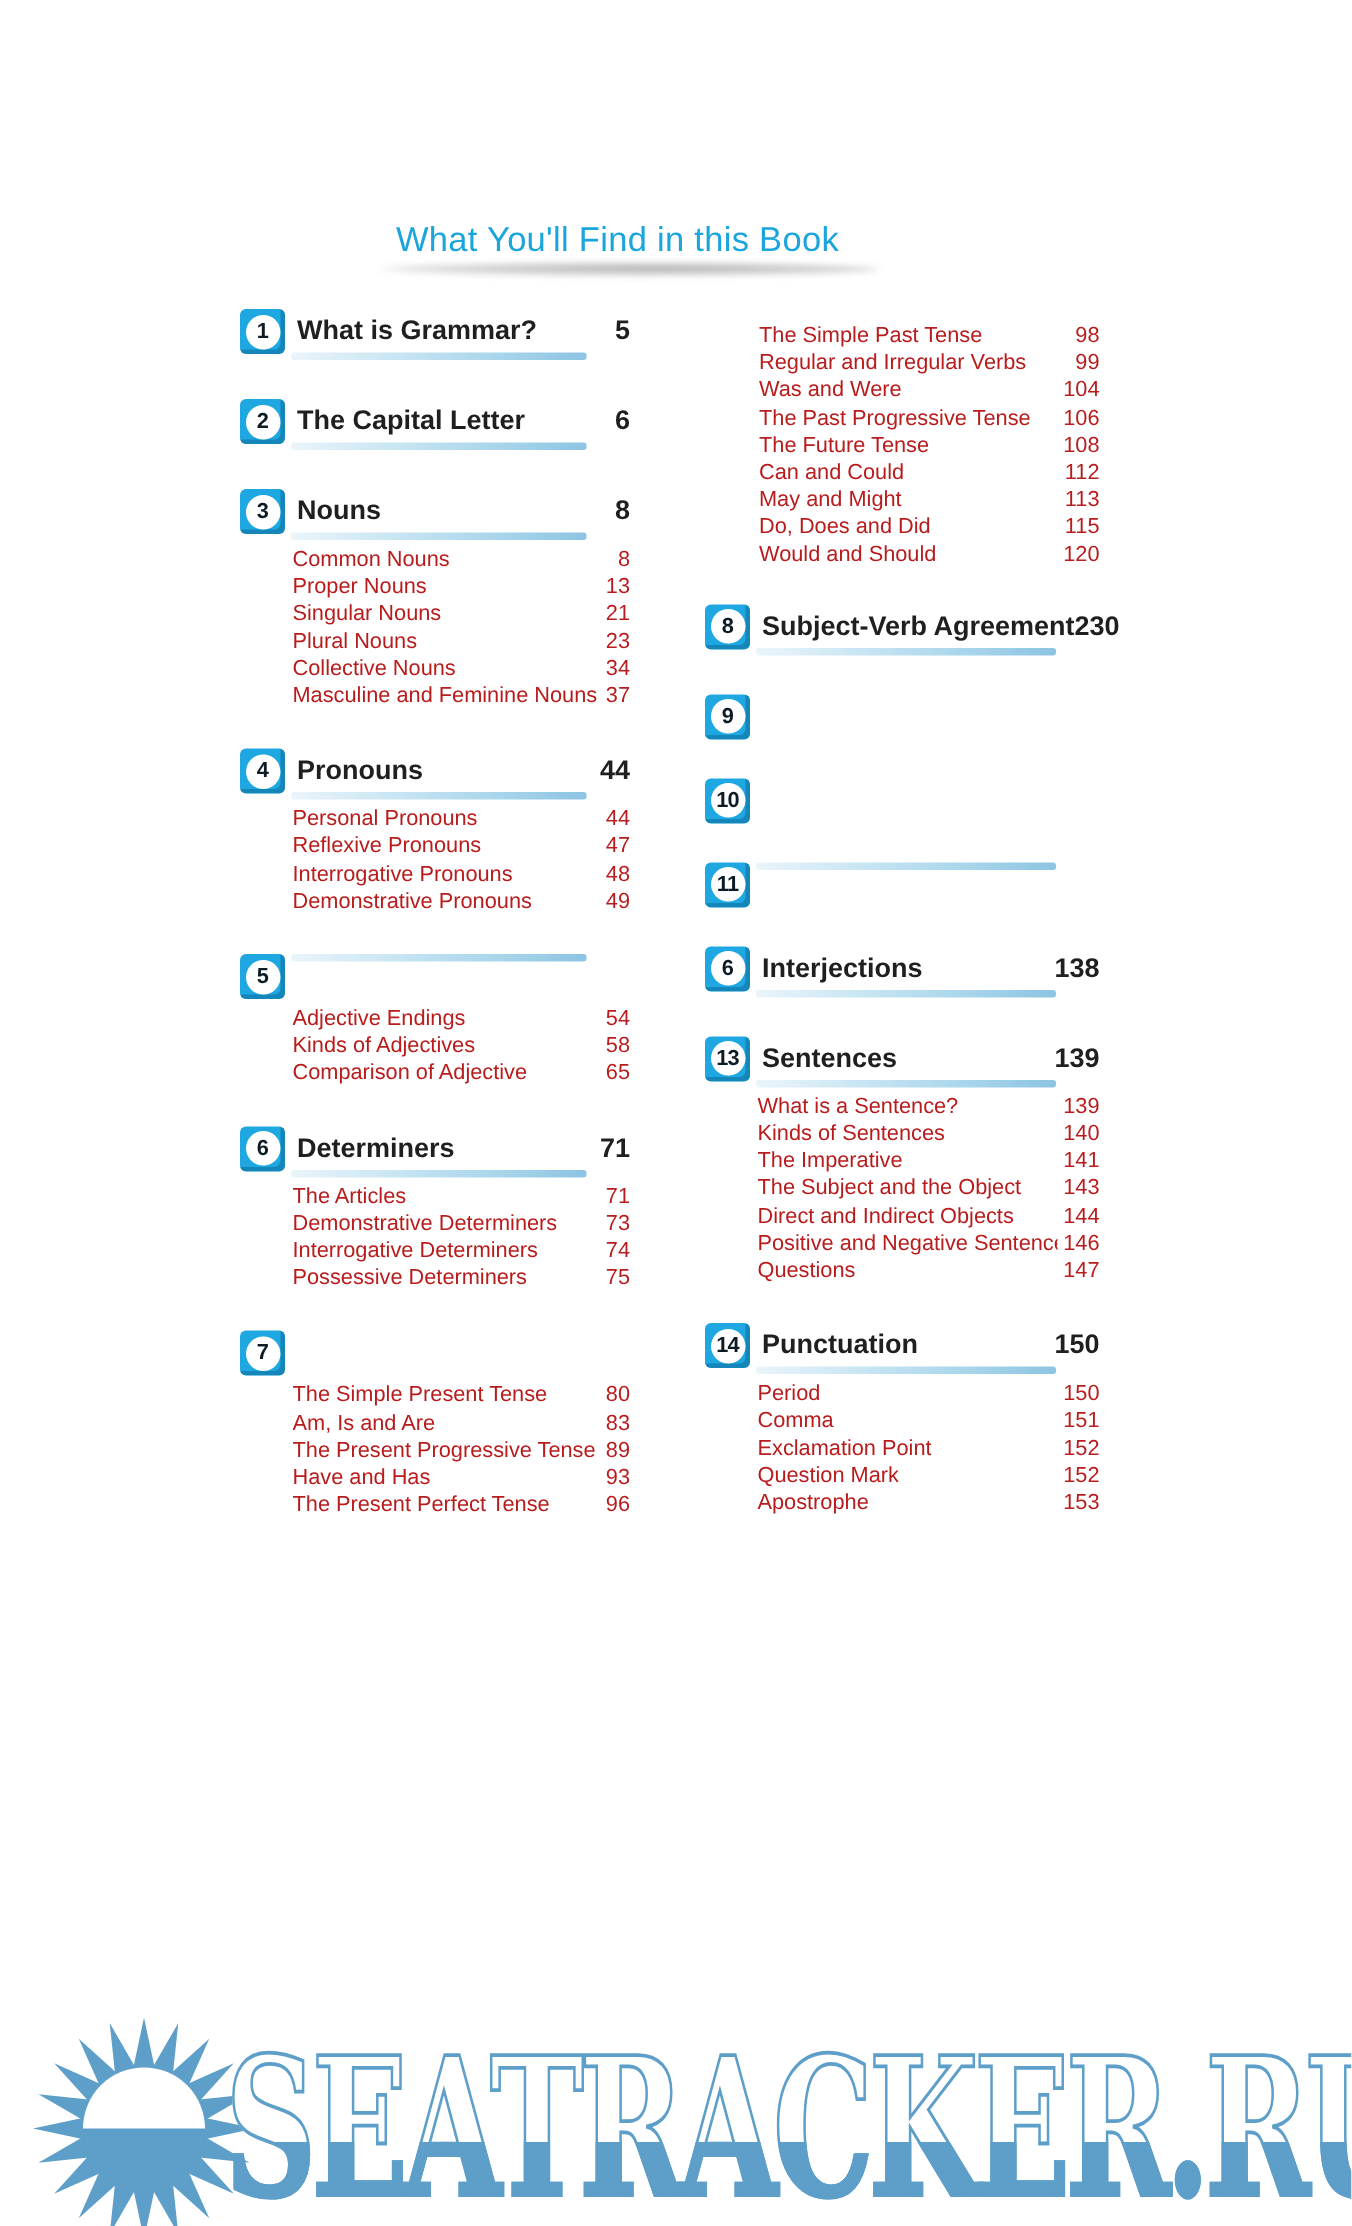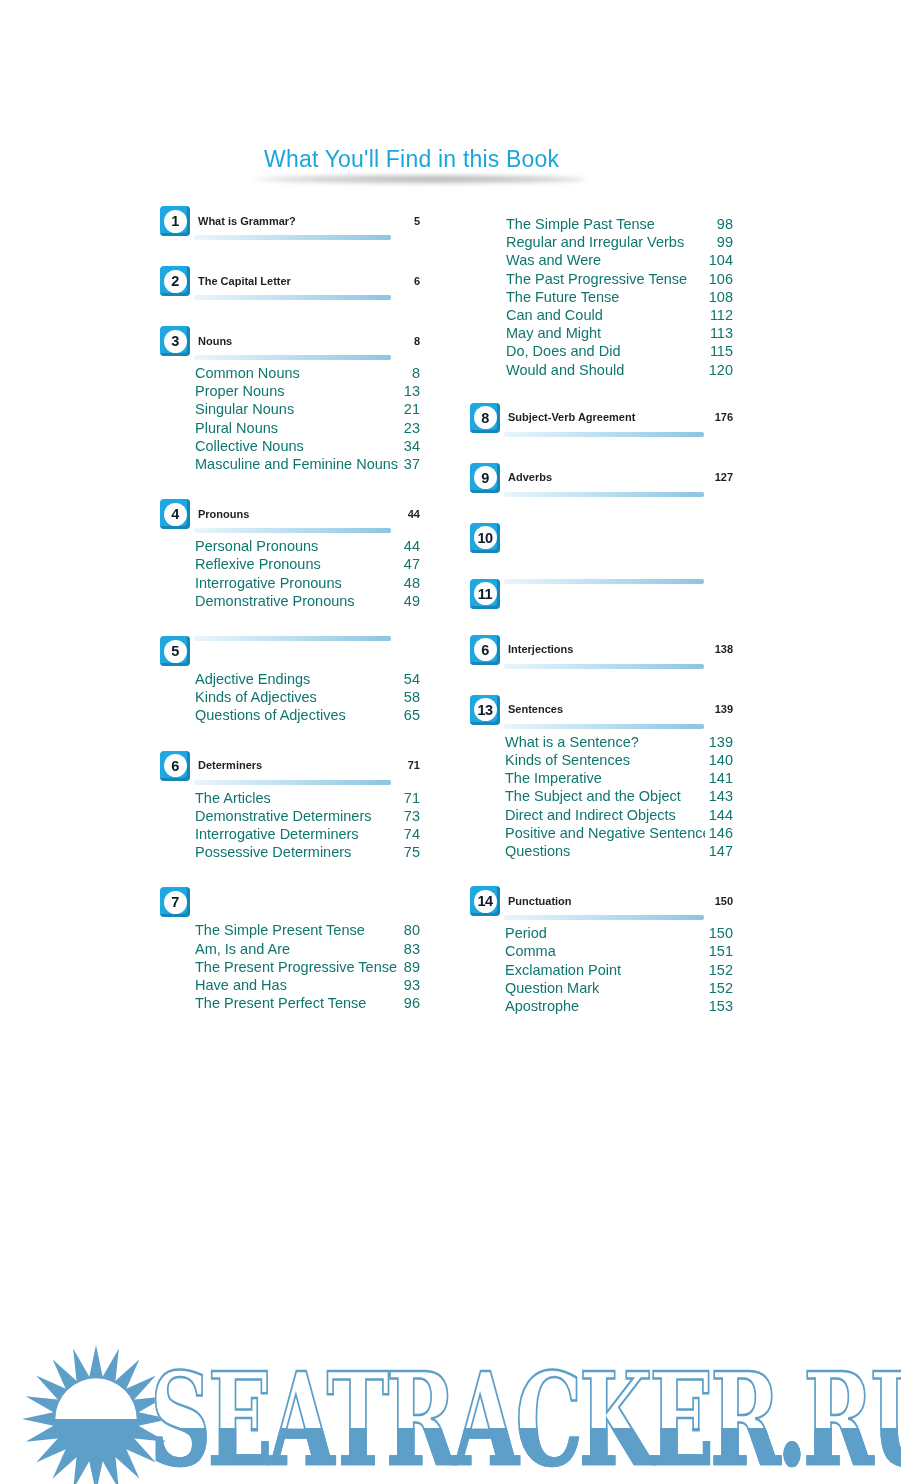--- a/index.html
+++ b/index.html
@@ -29,29 +29,29 @@
     box-shadow:inset -3px -3px 0 rgba(10,95,140,.45);
     display:flex;align-items:center;justify-content:center;
   }
   .badge-circle{
     width:23px;height:23px;background:#ffffff;border-radius:50%;
     display:flex;align-items:center;justify-content:center;
   }
   .badge-num{font-weight:bold;font-size:14.5px;color:#0d1b24;letter-spacing:-.5px;}
   .head-main{flex:1;margin-left:3px;min-width:0;}
   .head-line{display:flex;justify-content:space-between;align-items:center;height:29px;padding-left:5px;}
-  .chapter-title,.chapter-page{font-weight:bold;font-size:11px;color:#1f1f1f;white-space:nowrap;}
+  .chapter-title,.chapter-page{font-weight:bold;font-size:18px;color:#1f1f1f;white-space:nowrap;}
   .rule{
     height:5px;margin:0 29px 0 1px;border-radius:2px;
     background:linear-gradient(to right,#eaf5fb,#bfe1f1 45%,#9fd0e8 80%,#8cc4e2);
   }
   
   .toc-items{margin-top:4px;padding-left:35px;}
   .toc-item{display:flex;justify-content:space-between;align-items:flex-start;
-    font-size:14.5px;line-height:18.2px;color:#0f766e;}
+    font-size:14.5px;line-height:18.2px;color:#b91c1c;}
   .item-label{white-space:nowrap;overflow:hidden;}
   .item-page{margin-left:4px;}
   #leading-items{margin-bottom:24px;padding-left:36px;margin-top:0;}
   
   #watermark{position:absolute;left:0;top:1345px;width:901px;height:139px;}
   #sun-logo{position:absolute;left:22px;top:0;width:148px;height:148px;}
   #wm-text{
     position:absolute;left:150px;top:10px;white-space:nowrap;
     font-family:"DejaVu Serif",serif;font-weight:bold;font-size:128px;line-height:1;
     letter-spacing:-5px;transform:scaleX(.66);transform-origin:0 50%;
@@ -191,21 +191,21 @@
         <div class="toc-items">
           <div class="toc-item">
             <span class="item-label">Adjective Endings</span>
             <span class="item-page">54</span>
           </div>
           <div class="toc-item">
             <span class="item-label">Kinds of Adjectives</span>
             <span class="item-page">58</span>
           </div>
           <div class="toc-item">
-            <span class="item-label">Questions of Adjectives</span>
+            <span class="item-label">Comparison of Adjective</span>
             <span class="item-page">65</span>
           </div>
         </div>
       </div>
       <div class="toc-chapter">
         <div class="chapter-head">
           <span class="badge">
             <span class="badge-circle">
               <span class="badge-num">6</span>
             </span>
@@ -312,40 +312,33 @@
   <div class="toc-chapter">
         <div class="chapter-head">
           <span class="badge">
             <span class="badge-circle">
               <span class="badge-num">8</span>
             </span>
           </span>
           <div class="head-main">
             <div class="head-line">
               <span class="chapter-title">Subject-Verb Agreement</span>
-              <span class="chapter-page">176</span>
+              <span class="chapter-page">230</span>
             </div>
             <div class="rule"></div>
           </div>
         </div>
       </div>
       <div class="toc-chapter">
         <div class="chapter-head">
           <span class="badge">
             <span class="badge-circle">
               <span class="badge-num">9</span>
             </span>
           </span>
-          <div class="head-main">
-            <div class="head-line">
-              <span class="chapter-title">Adverbs</span>
-              <span class="chapter-page">127</span>
-            </div>
-            <div class="rule"></div>
-          </div>
         </div>
       </div>
       <div class="toc-chapter">
         <div class="chapter-head">
           <span class="badge">
             <span class="badge-circle">
               <span class="badge-num">10</span>
             </span>
           </span>
         </div>

